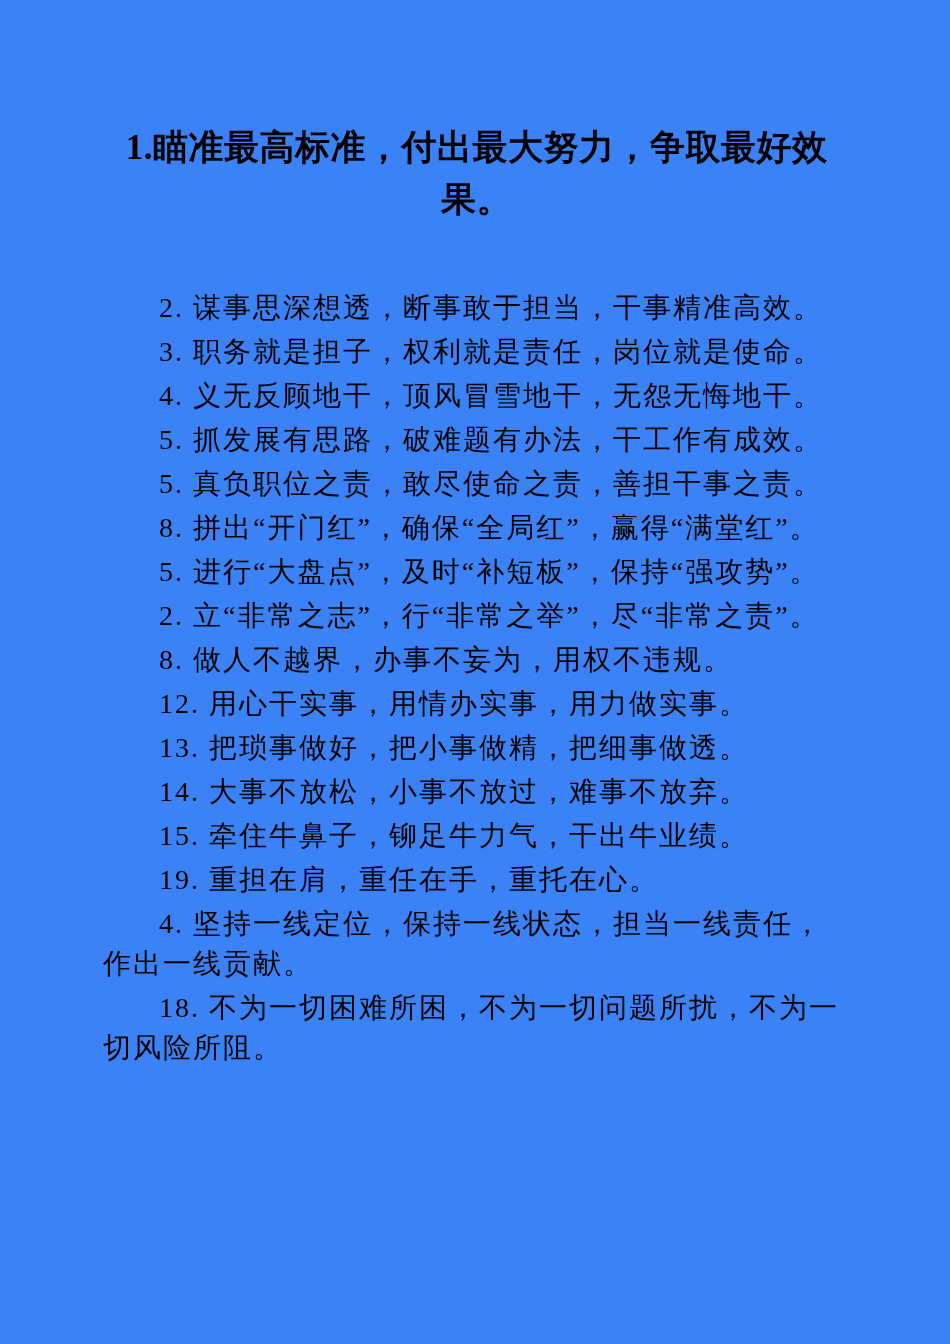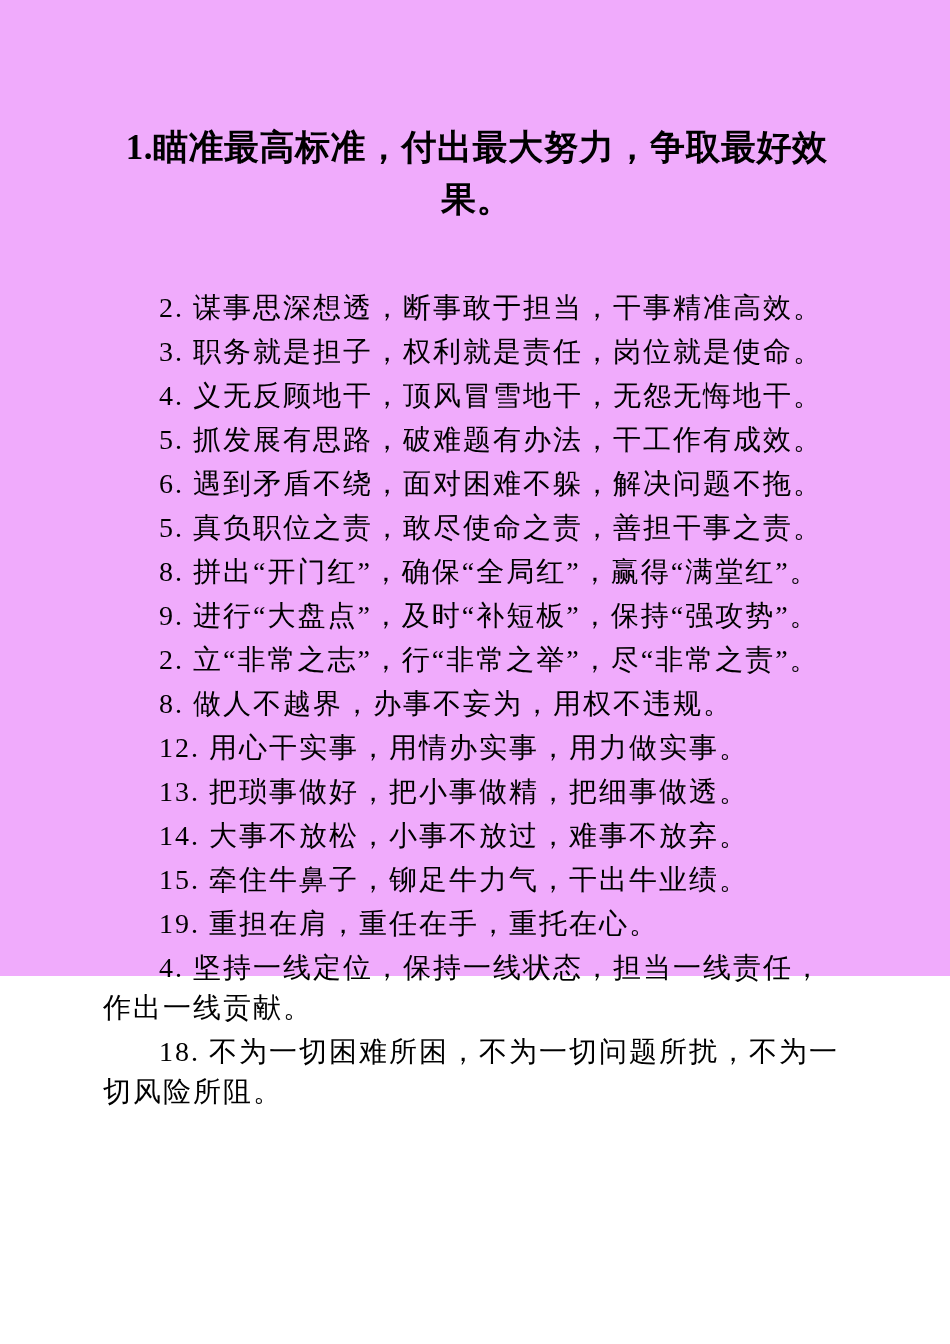--- a/index.html
+++ b/index.html
@@ -10,23 +10,23 @@
   body {
     width: 950px;
     height: 1344px;
     overflow: hidden;
     font-family: "Liberation Serif", "DejaVu Serif", serif;
     color: #000000;
   }
   .page {
     box-sizing: border-box;
     width: 950px;
-    height: 976px;
+    height: 1344px;
     padding: 122px 100px 40px 103px;
-    background: #f0abfc;
+    background: #3b82f6;
   }
   .doc-title {
     font-size: 35px;
     font-weight: bold;
     text-align: center;
     line-height: 52px;
     margin: 0 0 62px 0;
     letter-spacing: 0.5px;
   }
   .doc-body p {
@@ -43,24 +43,23 @@
 
 <div class="page">
   <h1 class="doc-title">1.瞄准最高标准，付出最大努力，争取最好效果。</h1>
 
   <div class="doc-body">
 
   <p>2. 谋事思深想透，断事敢于担当，干事精准高效。</p>
       <p>3. 职务就是担子，权利就是责任，岗位就是使命。</p>
       <p>4. 义无反顾地干，顶风冒雪地干，无怨无悔地干。</p>
       <p>5. 抓发展有思路，破难题有办法，干工作有成效。</p>
-      <p>6. 遇到矛盾不绕，面对困难不躲，解决问题不拖。</p>
       <p>5. 真负职位之责，敢尽使命之责，善担干事之责。</p>
       <p>8. 拼出“开门红”，确保“全局红”，赢得“满堂红”。</p>
-      <p>9. 进行“大盘点”，及时“补短板”，保持“强攻势”。</p>
+      <p>5. 进行“大盘点”，及时“补短板”，保持“强攻势”。</p>
       <p>2. 立“非常之志”，行“非常之举”，尽“非常之责”。</p>
       <p>8. 做人不越界，办事不妄为，用权不违规。</p>
       <p>12. 用心干实事，用情办实事，用力做实事。</p>
       <p>13. 把琐事做好，把小事做精，把细事做透。</p>
       <p>14. 大事不放松，小事不放过，难事不放弃。</p>
       <p>15. 牵住牛鼻子，铆足牛力气，干出牛业绩。</p>
       <p>19. 重担在肩，重任在手，重托在心。</p>
       <p>4. 坚持一线定位，保持一线状态，担当一线责任，作出一线贡献。</p>
       <p>18. 不为一切困难所困，不为一切问题所扰，不为一切风险所阻。</p>
     </div>

